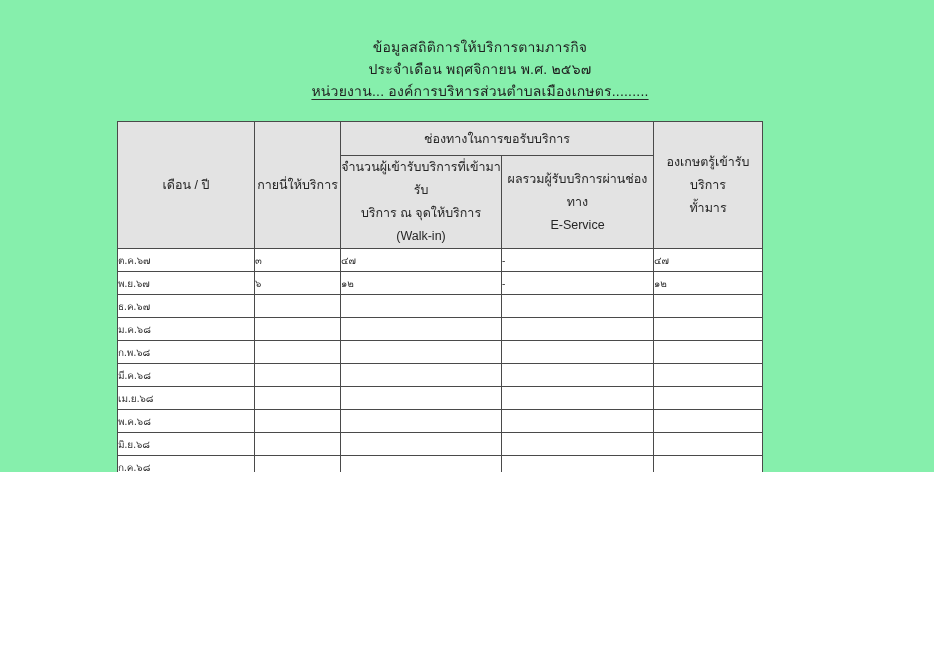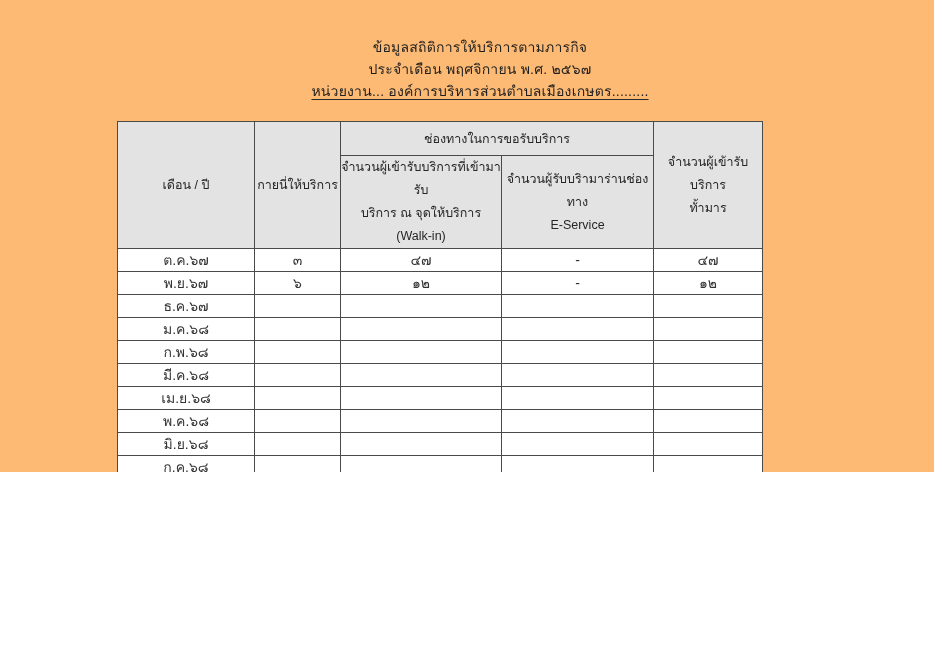--- a/index.html
+++ b/index.html
@@ -5,21 +5,21 @@
   html, body {
     margin: 0;
     padding: 0;
     background: #ffffff;
     font-family: "Liberation Sans", "DejaVu Sans", sans-serif;
   }
   .page {
     position: relative;
     width: 934px;
     height: 472px;
-    background: #fdba74;
+    background: #86efac;
     overflow: hidden;
     color: #2e2e2e;
   }
   
   .doc-header {
     position: absolute;
     top: 36px;
     left: 13px;            
     width: 934px;
     text-align: center;
@@ -58,22 +58,21 @@
     color: #262626;
     vertical-align: middle;
     text-align: center;
   }
   tr.hdr-top    { height: 34px; }
   tr.hdr-sub    { height: 76px; }
   .hdr-line     { line-height: 23px; }
   table.stats td {
     background: #ffffff;
     height: 22px;
-    font-size: 14px;
-    text-align: center;
+    font-size: 10px;
     vertical-align: middle;
     color: #333333;
   }
   
   .scan-artifact {
     position: absolute;
     left: 325px;
     top: 626px;
     width: 4px;
     height: 4px;
@@ -105,32 +104,32 @@
         <th rowspan="2">
           <div>เดือน / ปี</div>
         </th>
         <th rowspan="2">
           <div>กายนี่ให้บริการ</div>
         </th>
         <th colspan="2">
           <div>ช่องทางในการขอรับบริการ</div>
         </th>
         <th rowspan="2">
-          <div class="hdr-line">จำนวนผู้เข้ารับบริการ</div>
+          <div class="hdr-line">องเกษตรู้เข้ารับบริการ</div>
           <div class="hdr-line">ทั้ามาร</div>
         </th>
       </tr>
       <tr class="hdr-sub">
         <th>
           <div class="hdr-line">จำนวนผู้เข้ารับบริการที่เข้ามารับ</div>
           <div class="hdr-line">บริการ ณ จุดให้บริการ</div>
           <div class="hdr-line">(Walk-in)</div>
         </th>
         <th>
-          <div class="hdr-line">จำนวนผู้รับบริามาร่านช่องทาง</div>
+          <div class="hdr-line">ผลรวมผู้รับบริการผ่านช่องทาง</div>
           <div class="hdr-line">E-Service</div>
         </th>
       </tr>
     </thead>
     <tbody>
       <tr>
         <td>ต.ค.๖๗</td>
         <td>๓</td>
         <td>๔๗</td>
         <td>-</td>

